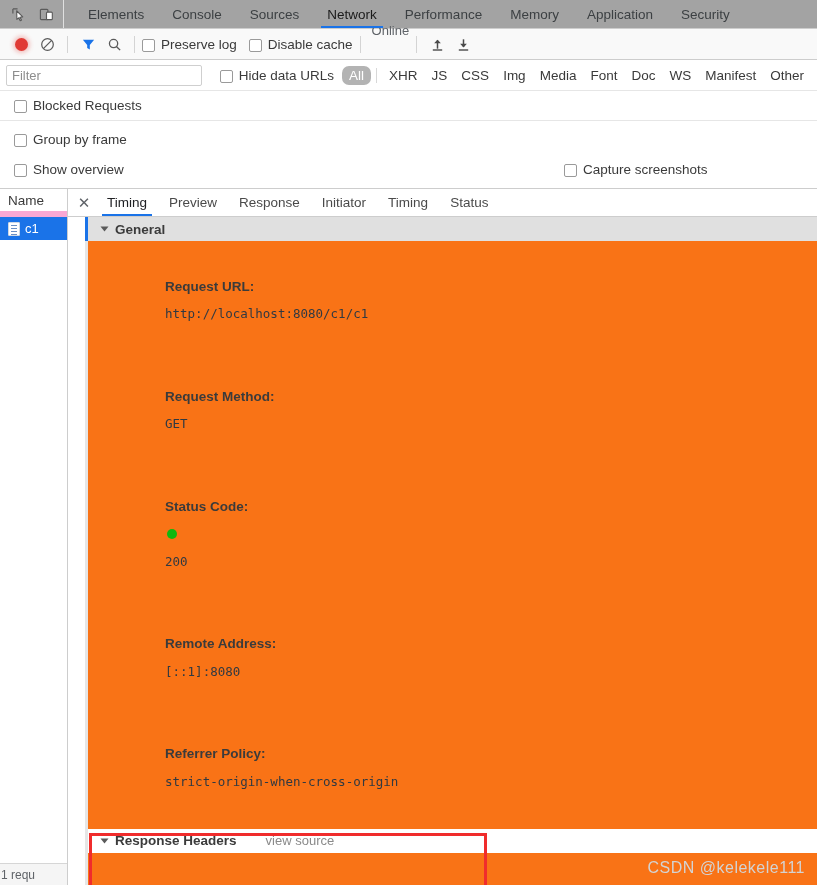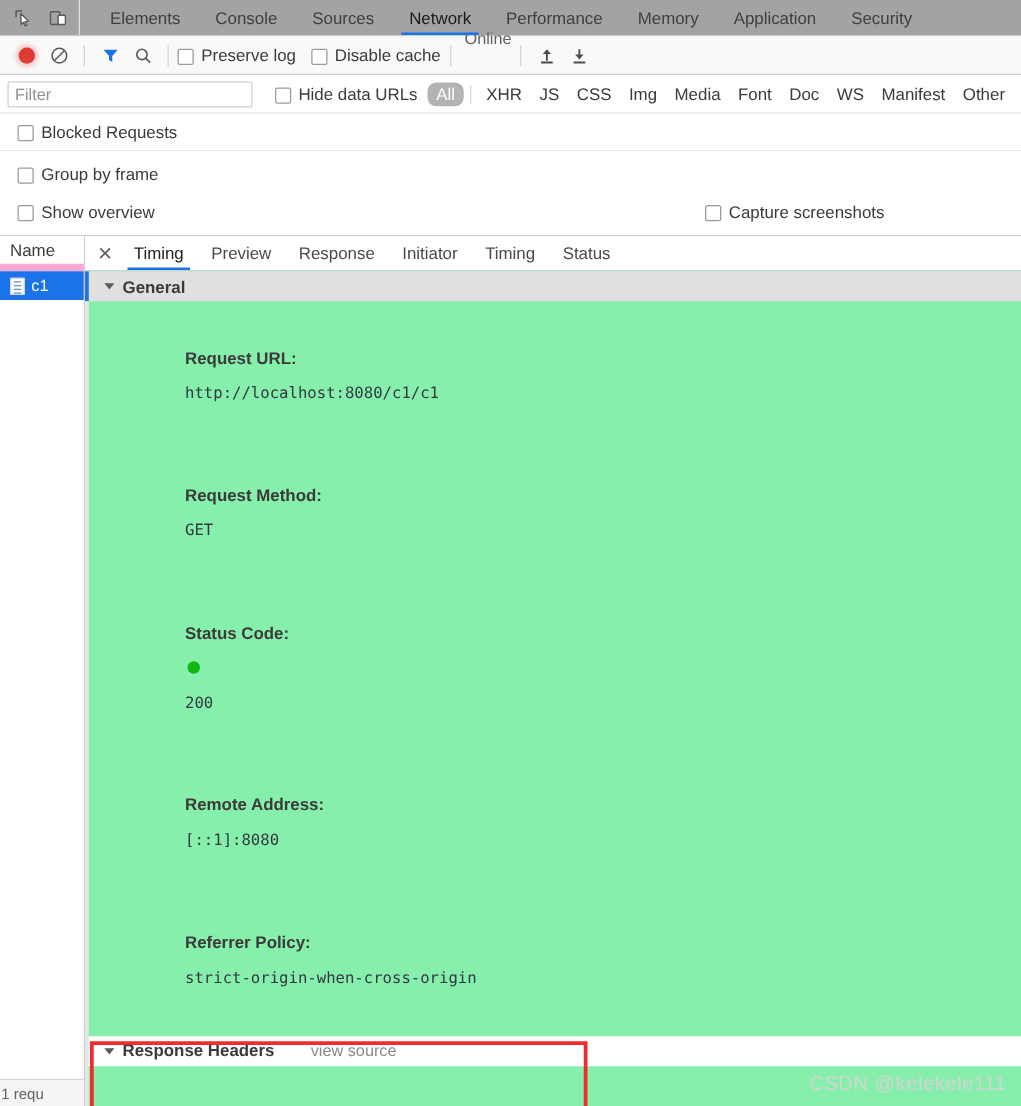--- a/index.html
+++ b/index.html
@@ -199,21 +199,22 @@
     font-size: 13.5px; color: #4a4a4a; position: relative; white-space: nowrap;
   }
   .dttab.active { color: #202124; }
   .dttab.active::after {
     content: ""; position: absolute; left: 6px; right: 6px; bottom: 0;
     height: 2px; background: #1a73e8;
   }
 
   .headers-scroll {
     flex: 1 1 auto; overflow: hidden; position: relative;
-    background: #86efac;
+    background: #f97316;
+    margin-left: 17px;
   }
 
   .sec-title {
     background: #e0e0e0;
     height: 24px;
     display: flex; align-items: center;
     padding-left: 14px;
     font-size: 13.5px; font-weight: bold; color: #3b3b3b;
     border-left: 3px solid #1a73e8;
     gap: 7px;

